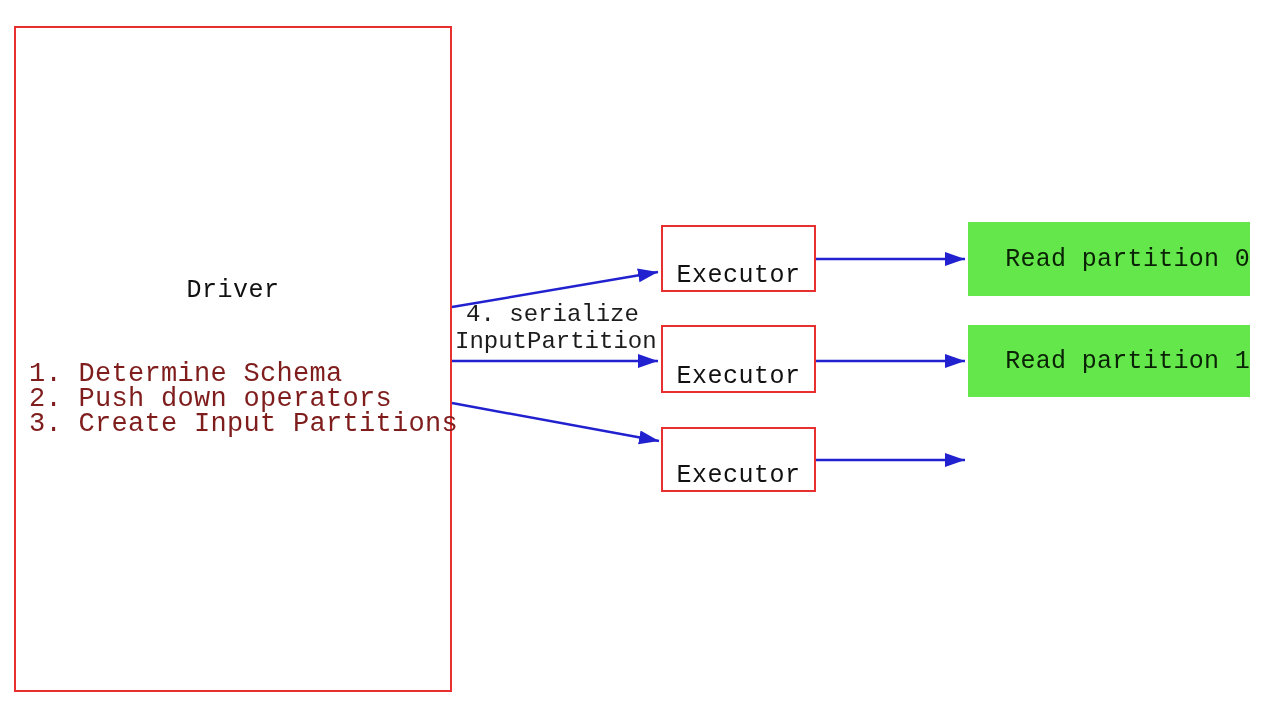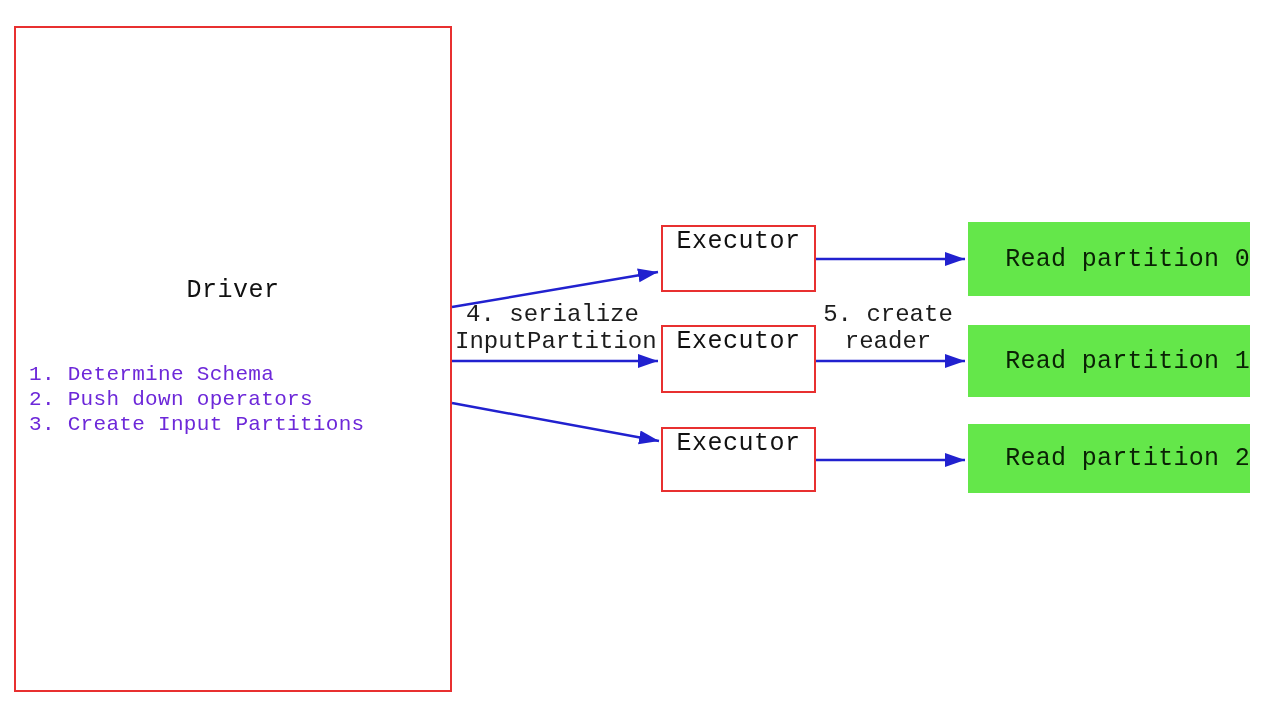--- a/index.html
+++ b/index.html
@@ -33,35 +33,35 @@
     top: 248px;
     text-align: center;
     font-size: 25px;
     color: #111111;
     letter-spacing: 0.5px;
   }
   .driver-steps {
     position: absolute;
     left: 13px;
     top: 334px;
-    font-size: 21px;
+    font-size: 27px;
     line-height: 25px;
-    color: #6d28d9;
+    color: #7f1d1d;
     letter-spacing: 0.3px;
     white-space: nowrap;
   }
   
   .executor-box {
     position: absolute;
     left: 661px;
     width: 151px;
     border: 2px solid #e83030;
     background: #ffffff;
     display: flex;
-    align-items: flex-start;
+    align-items: flex-end;
     justify-content: center;
     font-size: 25px;
     color: #111111;
     letter-spacing: 0.5px;
   }
   #executor-0 { top: 225px; height: 63px; }
   #executor-1 { top: 325px; height: 64px; }
   #executor-2 { top: 427px; height: 61px; }
   
   .partition-box {
@@ -139,26 +139,19 @@
   <div id="executor-2" class="executor-box">
     <span>Executor</span>
   </div>
 
   <div id="partition-0" class="partition-box">
     <span>Read partition 0</span>
   </div>
   <div id="partition-1" class="partition-box">
     <span>Read partition 1</span>
   </div>
-  <div id="partition-2" class="partition-box">
-    <span>Read partition 2</span>
-  </div>
 
   <div id="label-serialize" class="edge-label">
     <div>4. serialize</div>
     <div>InputPartition</div>
   </div>
-  <div id="label-create-reader" class="edge-label">
-    <div>5. create</div>
-    <div>reader</div>
-  </div>
 
 </div>
 
 </body></html>

